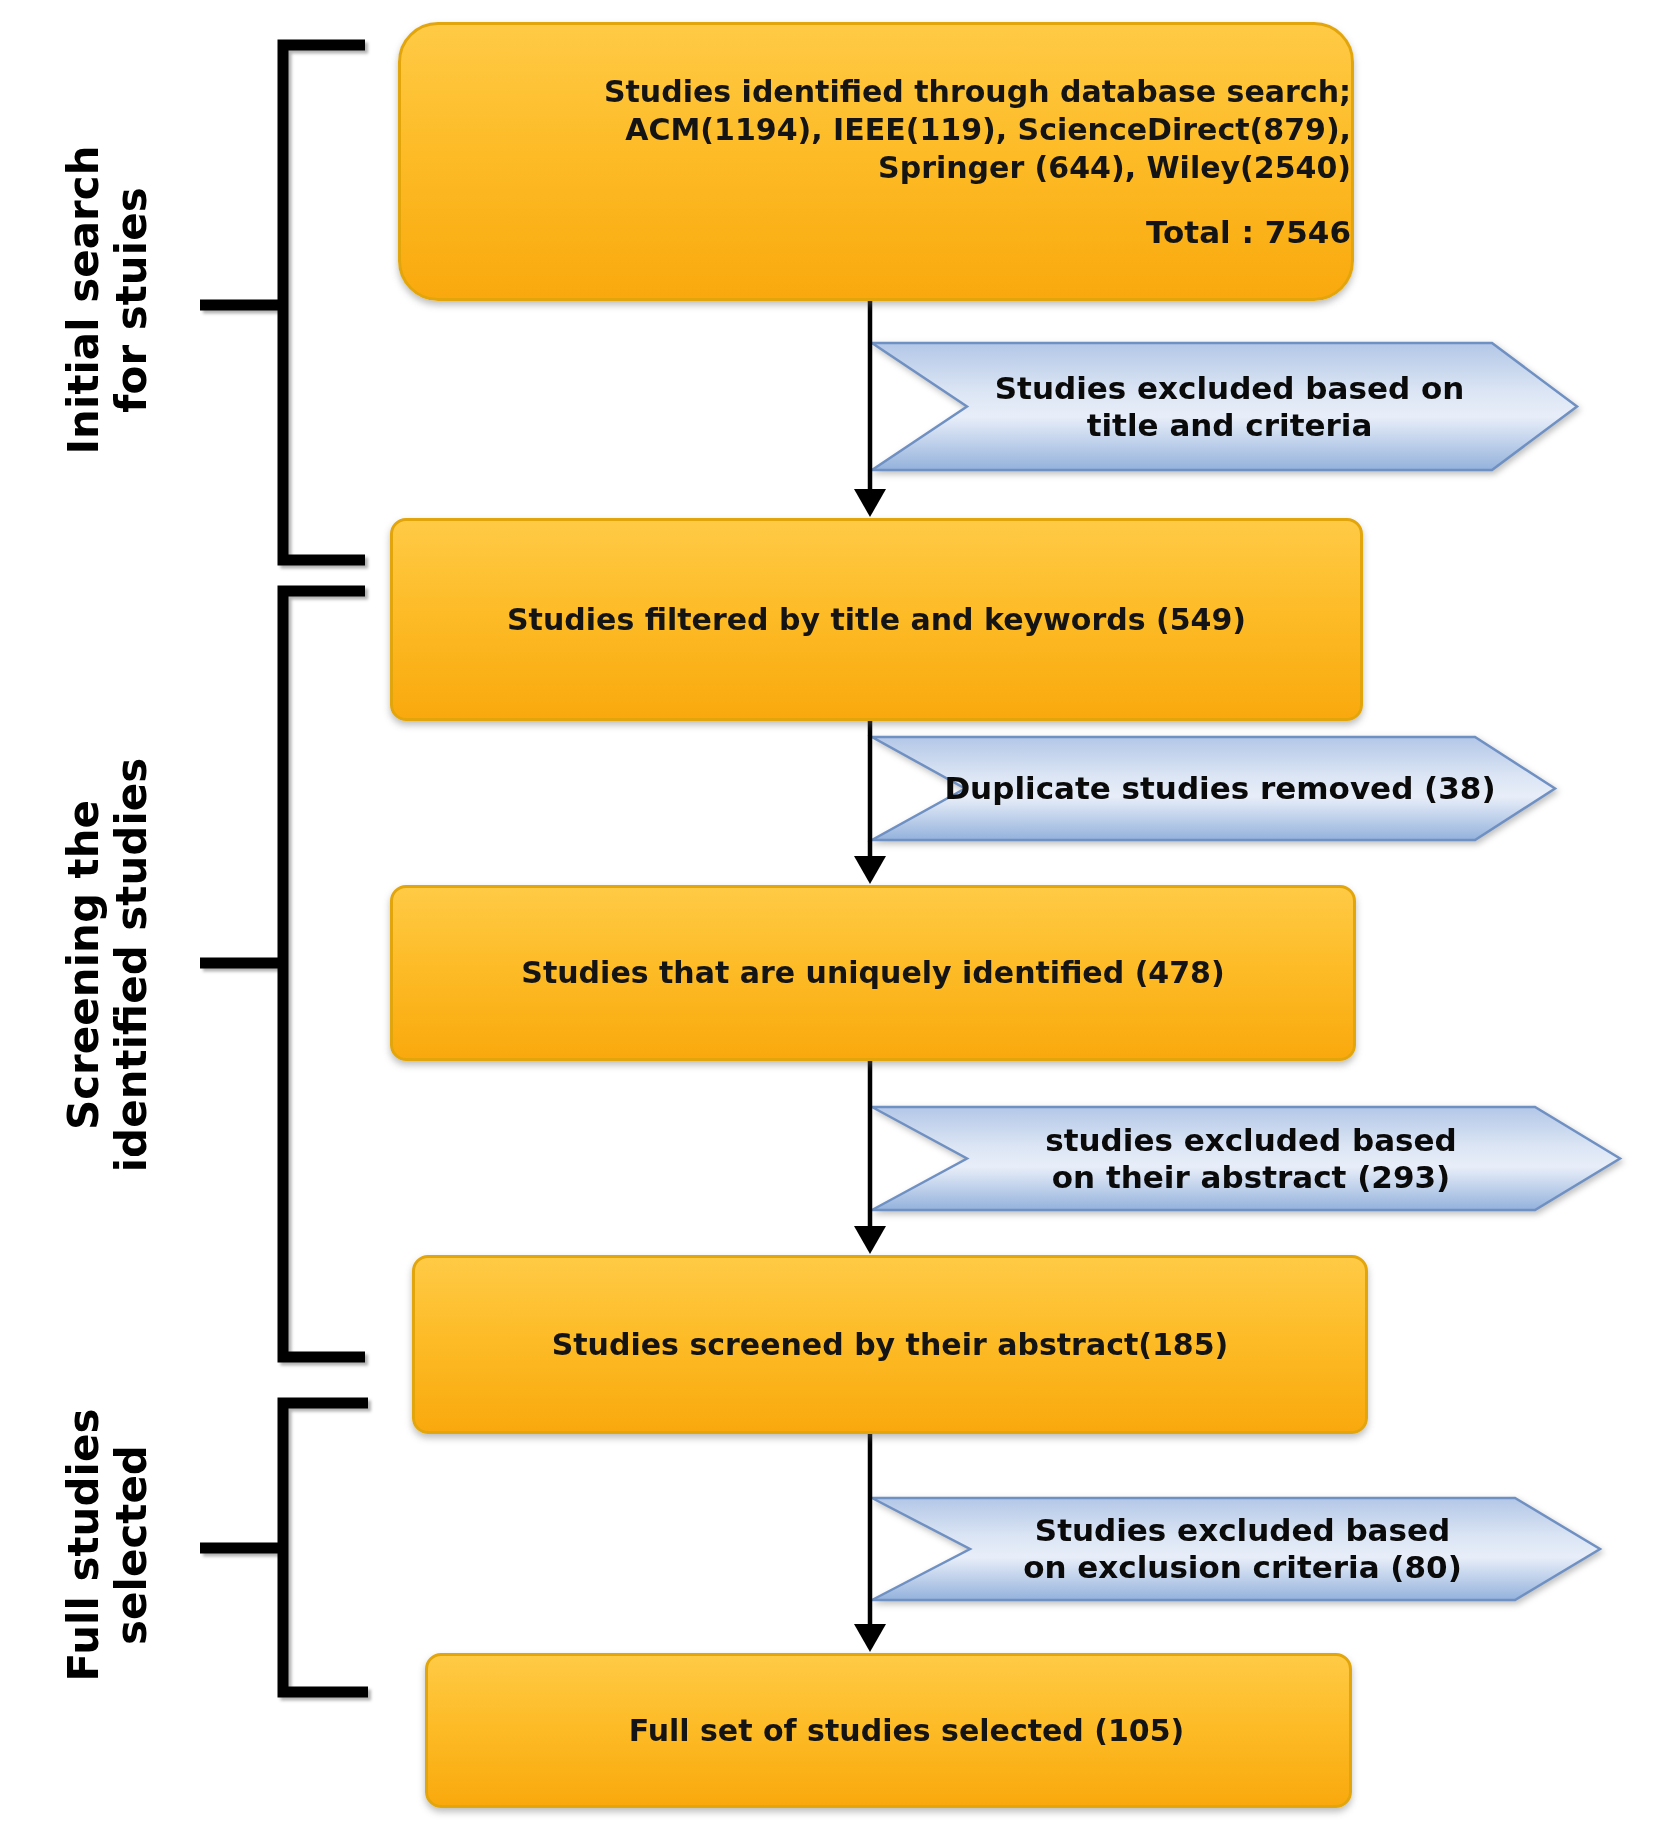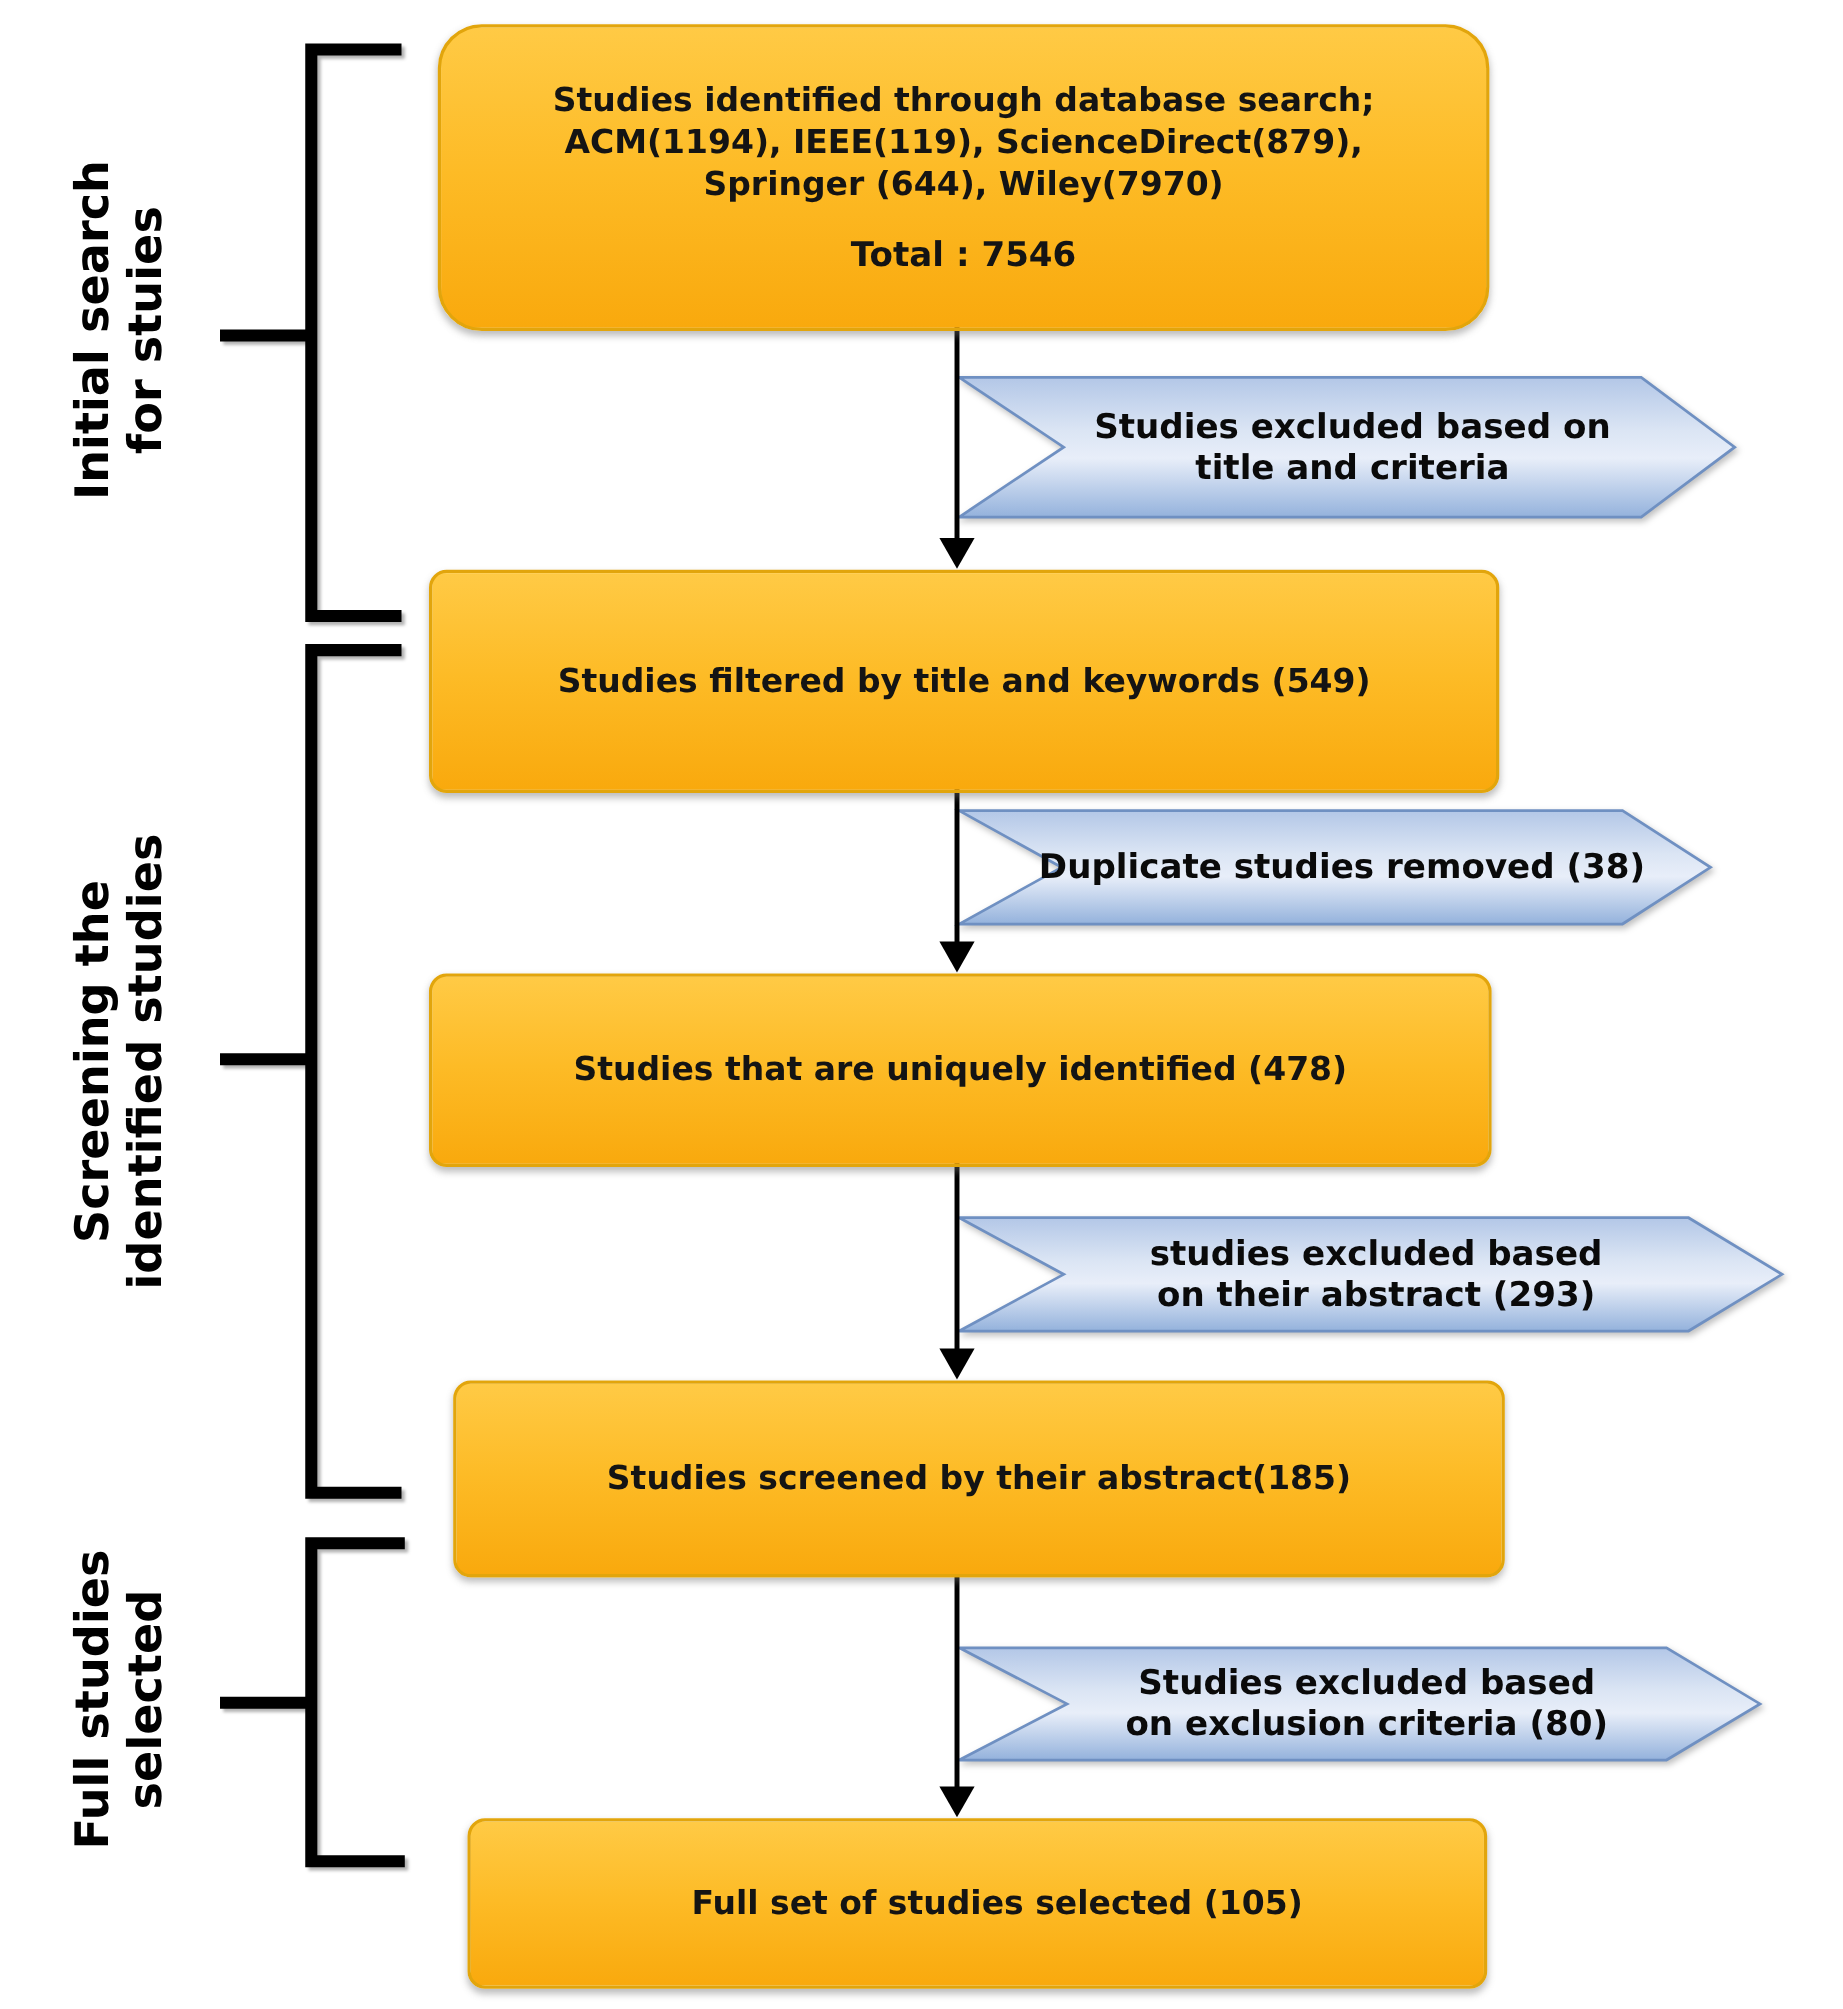--- a/index.html
+++ b/index.html
@@ -23,21 +23,21 @@
     display:flex;
     flex-direction:column;
     align-items:center;
     justify-content:center;
     color:#141414;
     font-weight:bold;
     text-align:center;
   }
   .box .ln{font-size:30px;line-height:38px;white-space:nowrap;}
   .box .total{font-size:31px;line-height:38px;margin-top:26px;white-space:nowrap;}
-  #box1{left:398px;top:22px;width:950px;height:273px;border-radius:40px;}
+  #box1{left:398px;top:22px;width:950px;height:273px;border-radius:40px;align-items:flex-end;}
   #box2{left:390px;top:518px;width:967px;height:197px;}
   #box3{left:390px;top:885px;width:960px;height:170px;}
   #box4{left:412px;top:1255px;width:950px;height:173px;}
   #box5{left:425px;top:1653px;width:885px;height:149px;padding-left:36px;}
 
   
   .callout-text{
     position:absolute;
     display:flex;
     flex-direction:column;
@@ -120,21 +120,21 @@
     <div class="ln">identified studies</div>
   </div>
   <div class="side-label" id="sl3">
     <div class="ln">Full studies</div>
     <div class="ln">selected</div>
   </div>
 
   <div class="box" id="box1">
     <div class="ln">Studies identified through database search;</div>
     <div class="ln">ACM(1194), IEEE(119), ScienceDirect(879),</div>
-    <div class="ln">Springer (644), Wiley(7970)</div>
+    <div class="ln">Springer (644), Wiley(2540)</div>
     <div class="total">Total : 7546</div>
   </div>
   <div class="box" id="box2">
     <div class="ln">Studies filtered by title and keywords (549)</div>
   </div>
   <div class="box" id="box3">
     <div class="ln">Studies that are uniquely identified (478)</div>
   </div>
   <div class="box" id="box4">
     <div class="ln">Studies screened by their abstract(185)</div>

